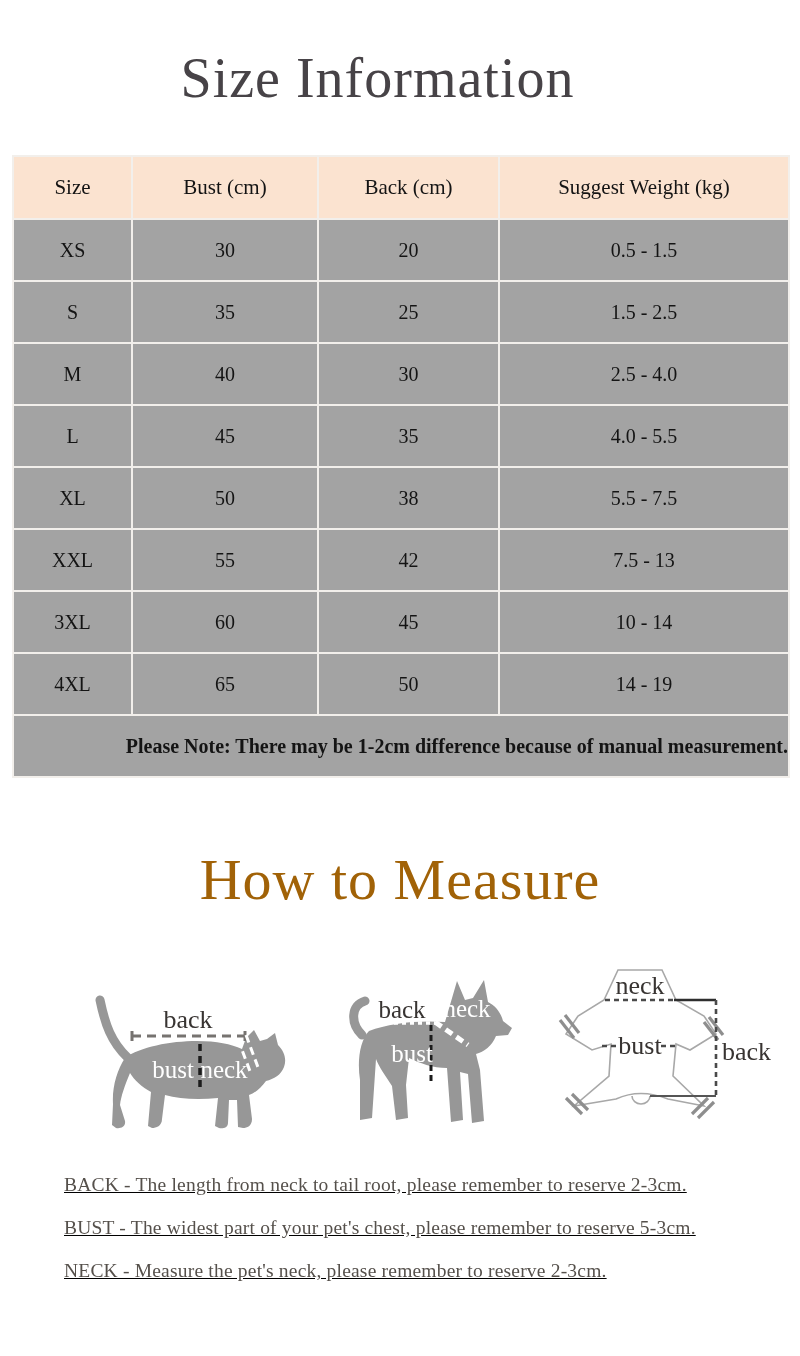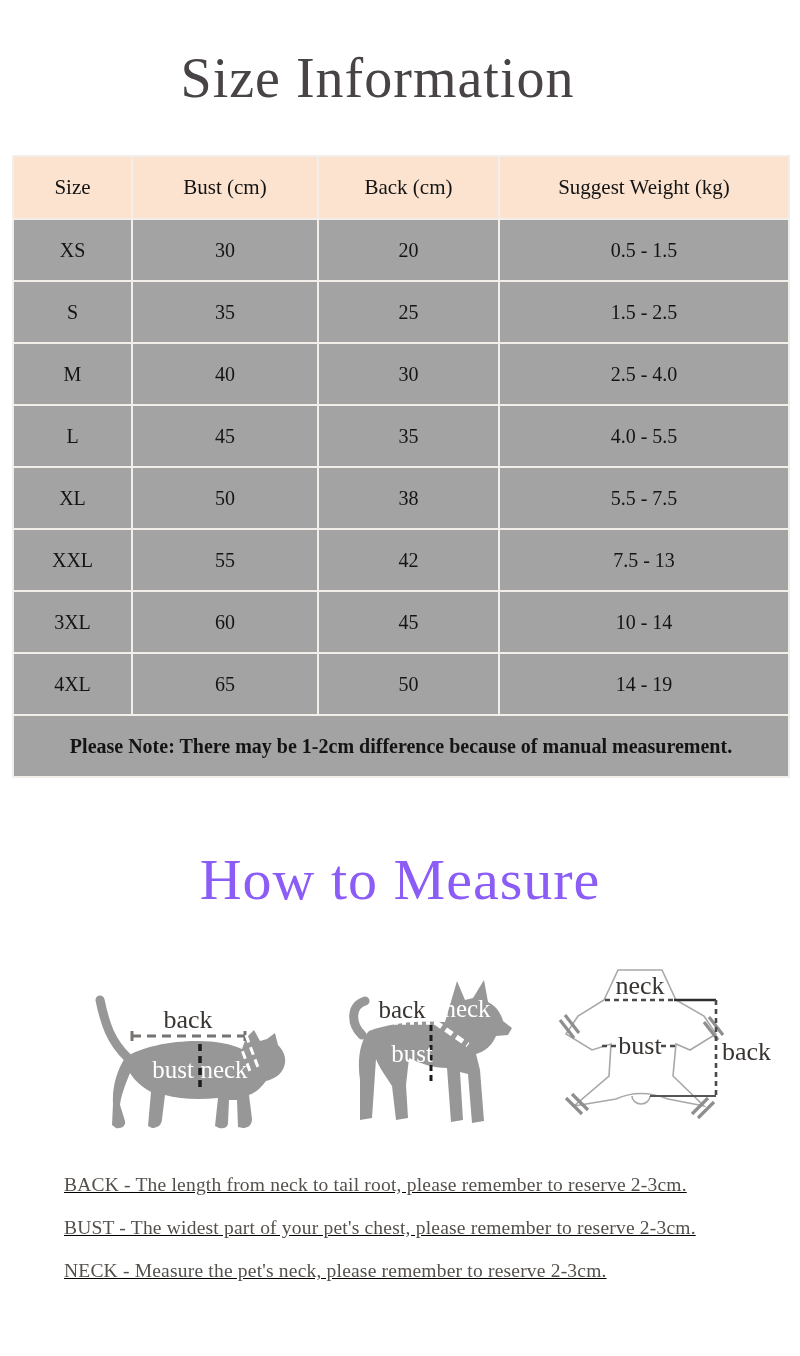--- a/index.html
+++ b/index.html
@@ -21,26 +21,26 @@
     border-collapse:collapse; table-layout:fixed;
   }
   .size-table th, .size-table td {
     border:2px solid #f2efeb; text-align:center; vertical-align:middle;
     color:#141414;
   }
   .size-table th {
     background:#fbe3d0; height:63px; font-weight:400; font-size:21px;
   }
   .size-table td { background:#a3a3a3; height:62px; font-size:20px; }
-  .size-table td.note-cell { font-weight:600; font-size:20px; height:62px; }
+  .size-table td.note-cell { font-weight:600; font-size:20px; height:62px;text-align:right; }
 
   .measure-title {
     position:absolute; top:846px; left:0; width:800px;
     text-align:center; font-size:58px; font-weight:400;
-    color:#8b5cf6; letter-spacing:1px;
+    color:#a16207; letter-spacing:1px;
   }
 
   .figures { position:absolute; top:955px; left:0; width:800px; height:195px; }
   .figure { position:absolute; }
   .fig-cat { left:85px; top:33px; }
   .fig-dog { left:345px; top:18px; }
   .fig-garment { left:552px; top:3px; }
 
   .measure-notes { position:absolute; left:64px; top:1168px; width:700px;text-decoration:underline; }
   .measure-note {
@@ -204,17 +204,17 @@
       <line x1="109" y1="88" x2="126" y2="88" stroke="#4a4a4a" stroke-width="2.6" stroke-dasharray="5 4"></line>
       <text x="88" y="36" text-anchor="middle" font-size="26" fill="#383432">neck</text>
       <text x="88" y="96" text-anchor="middle" font-size="26" fill="#383432">bust</text>
       <text x="170" y="102" text-anchor="start" font-size="26" fill="#383432">back</text>
     </svg>
 
   </div>
 
   <div class="measure-notes">
     <div class="measure-note">BACK - The length from neck to tail root, please remember to reserve 2-3cm.</div>
-    <div class="measure-note">BUST - The widest part of your pet's chest, please remember to reserve 2-3cm.</div>
+    <div class="measure-note">BUST - The widest part of your pet's chest, please remember to reserve 5-3cm.</div>
     <div class="measure-note">NECK - Measure the pet's neck, please remember to reserve 2-3cm.</div>
   </div>
 
 </div>
 
 </body></html>

